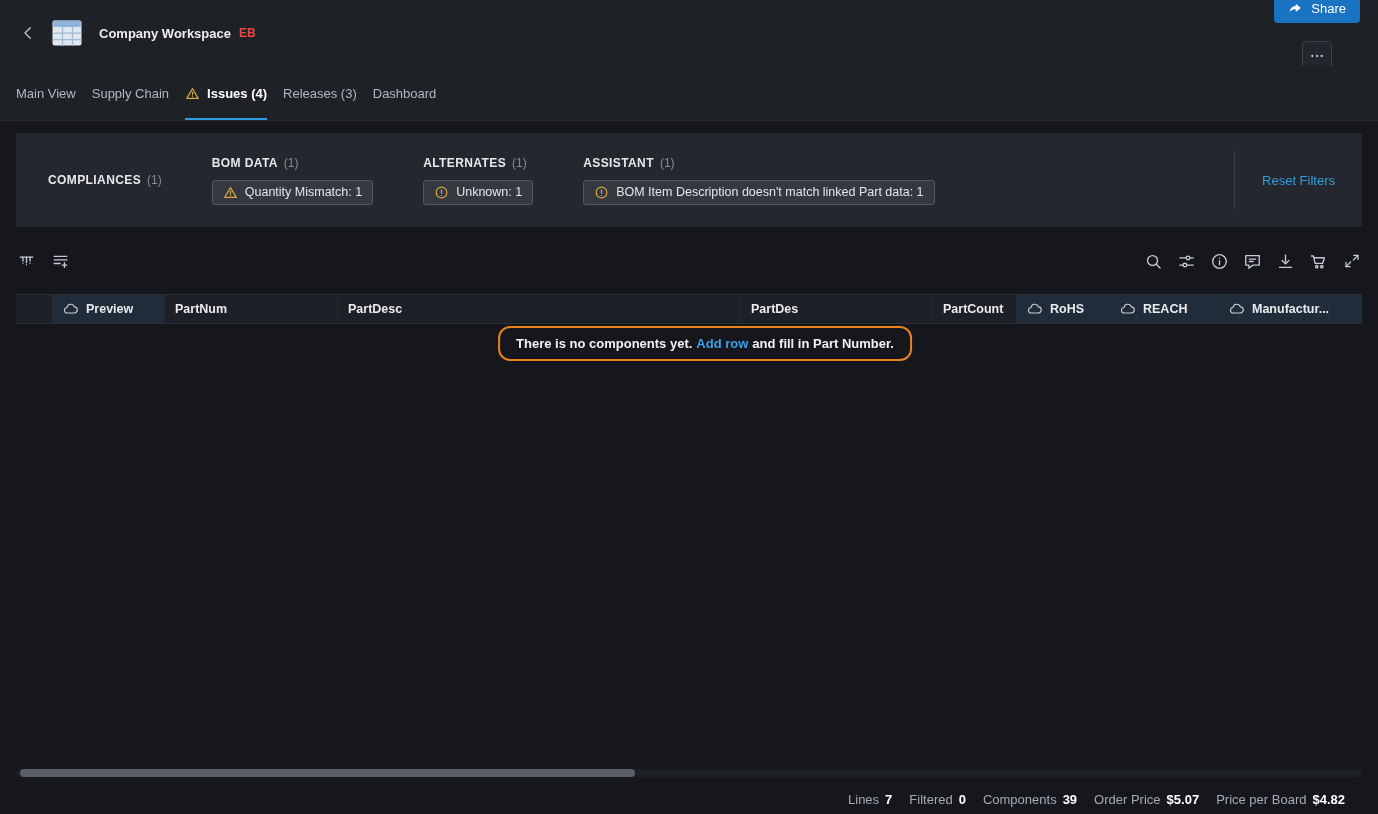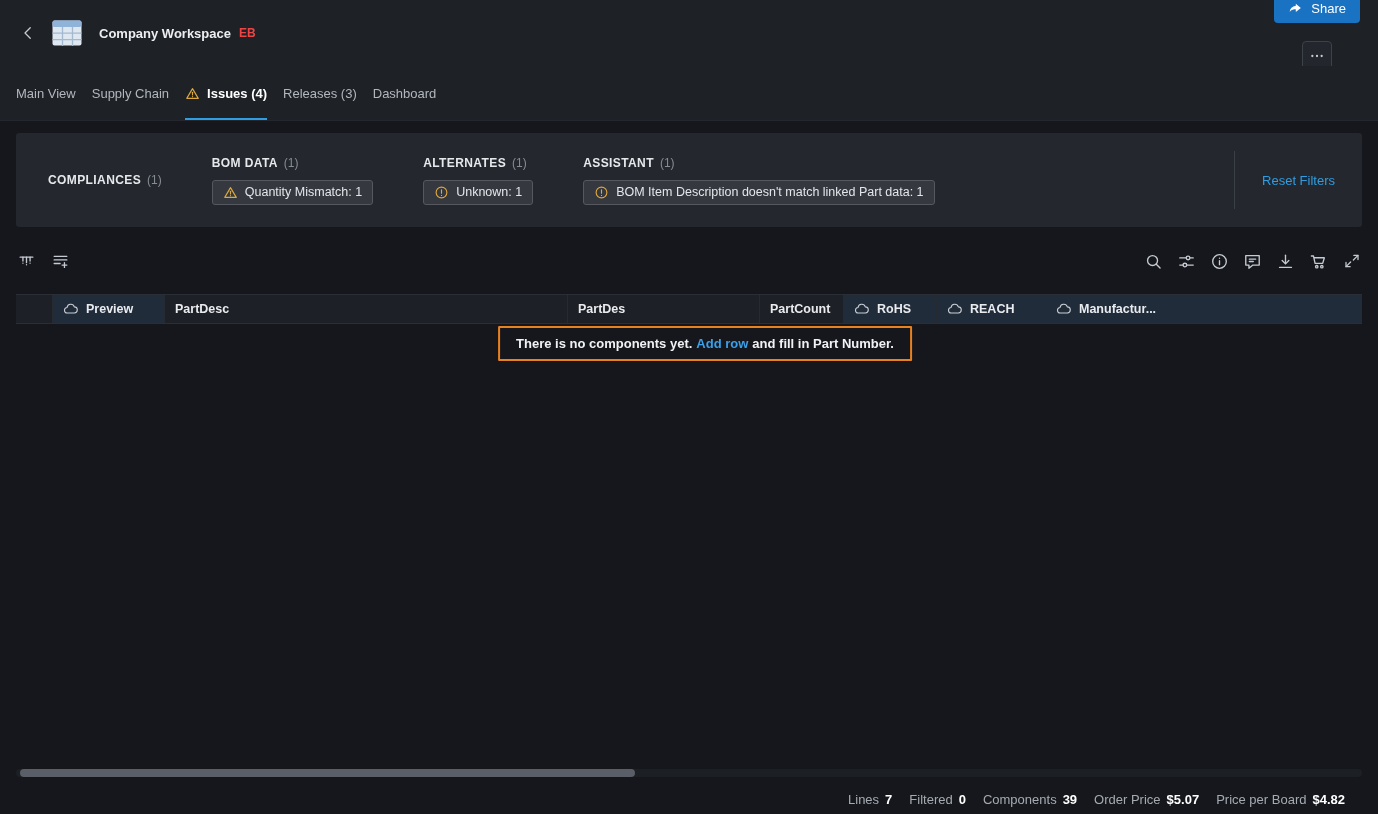--- a/index.html
+++ b/index.html
@@ -58,21 +58,21 @@
   .c-preview { width:112px; flex:none; }
   .c-partnum { width:173px; flex:none; }
   .c-partdesc { width:403px; flex:none; }
   .c-partdes { width:192px; flex:none; }
   .c-partcount { width:84px; flex:none; }
   .c-rohs { width:93px; flex:none; }
   .c-reach { width:109px; flex:none; }
   .c-manufacturer { flex:1; border-right:none; }
 
   
-  .empty-box { position:absolute; top:326px; left:705px; transform:translateX(-50%); border:2px solid #e8811f; border-radius:1px; background:#15171c; padding:8px 16px; display:flex; gap:4px; align-items:center; white-space:nowrap; font-size:13px; font-weight:700; color:#f0f2f4; z-index:5; }
+  .empty-box { position:absolute; top:326px; left:705px; transform:translateX(-50%); border:2px solid #e8811f; border-radius:12px; background:#15171c; padding:8px 16px; display:flex; gap:4px; align-items:center; white-space:nowrap; font-size:13px; font-weight:700; color:#f0f2f4; z-index:5; }
   .empty-link { color:#3aa0e8; cursor:pointer; text-decoration:none; font-weight:700; }
 
   
   .hscroll { position:absolute; left:16px; top:769px; width:1346px; height:8px; border-radius:4px; background:#1c1f24; cursor:pointer; }
   .hscroll-thumb { position:absolute; left:4px; top:0; width:615px; height:8px; border-radius:4px; background:#5a5e66; cursor:grab; }
 
   
   .status-bar { position:absolute; right:33px; bottom:7px; display:flex; gap:17px; align-items:baseline; font-size:13px; }
   .sb-item { display:flex; gap:6px; align-items:baseline; }
   .sb-label { color:#a6abb2; }
@@ -323,20 +323,23 @@
     <div class="grid-header">
       <div class="gh-cell c0"></div>
       <div class="gh-cell hl c-preview">
         <span class="cloud">
           <svg width="16" height="14" viewBox="0 0 24 20" fill="none" stroke="#c9ced5" stroke-width="1.7" stroke-linecap="round" stroke-linejoin="round">
               <path d="M6.6 16a4.1 4.1 0 0 1-.5-8.2 5.6 5.6 0 0 1 10.9-1A3.9 3.9 0 0 1 16.6 16z"></path>
             </svg>
         </span>
         <span>Preview</span>
       </div>
+      <div class="gh-cell c-partnum">
+        <span>PartNum</span>
+      </div>
       <div class="gh-cell c-partdesc">
         <span>PartDesc</span>
       </div>
       <div class="gh-cell c-partdes">
         <span>PartDes</span>
       </div>
       <div class="gh-cell c-partcount">
         <span>PartCount</span>
       </div>
       <div class="gh-cell hl c-rohs">

